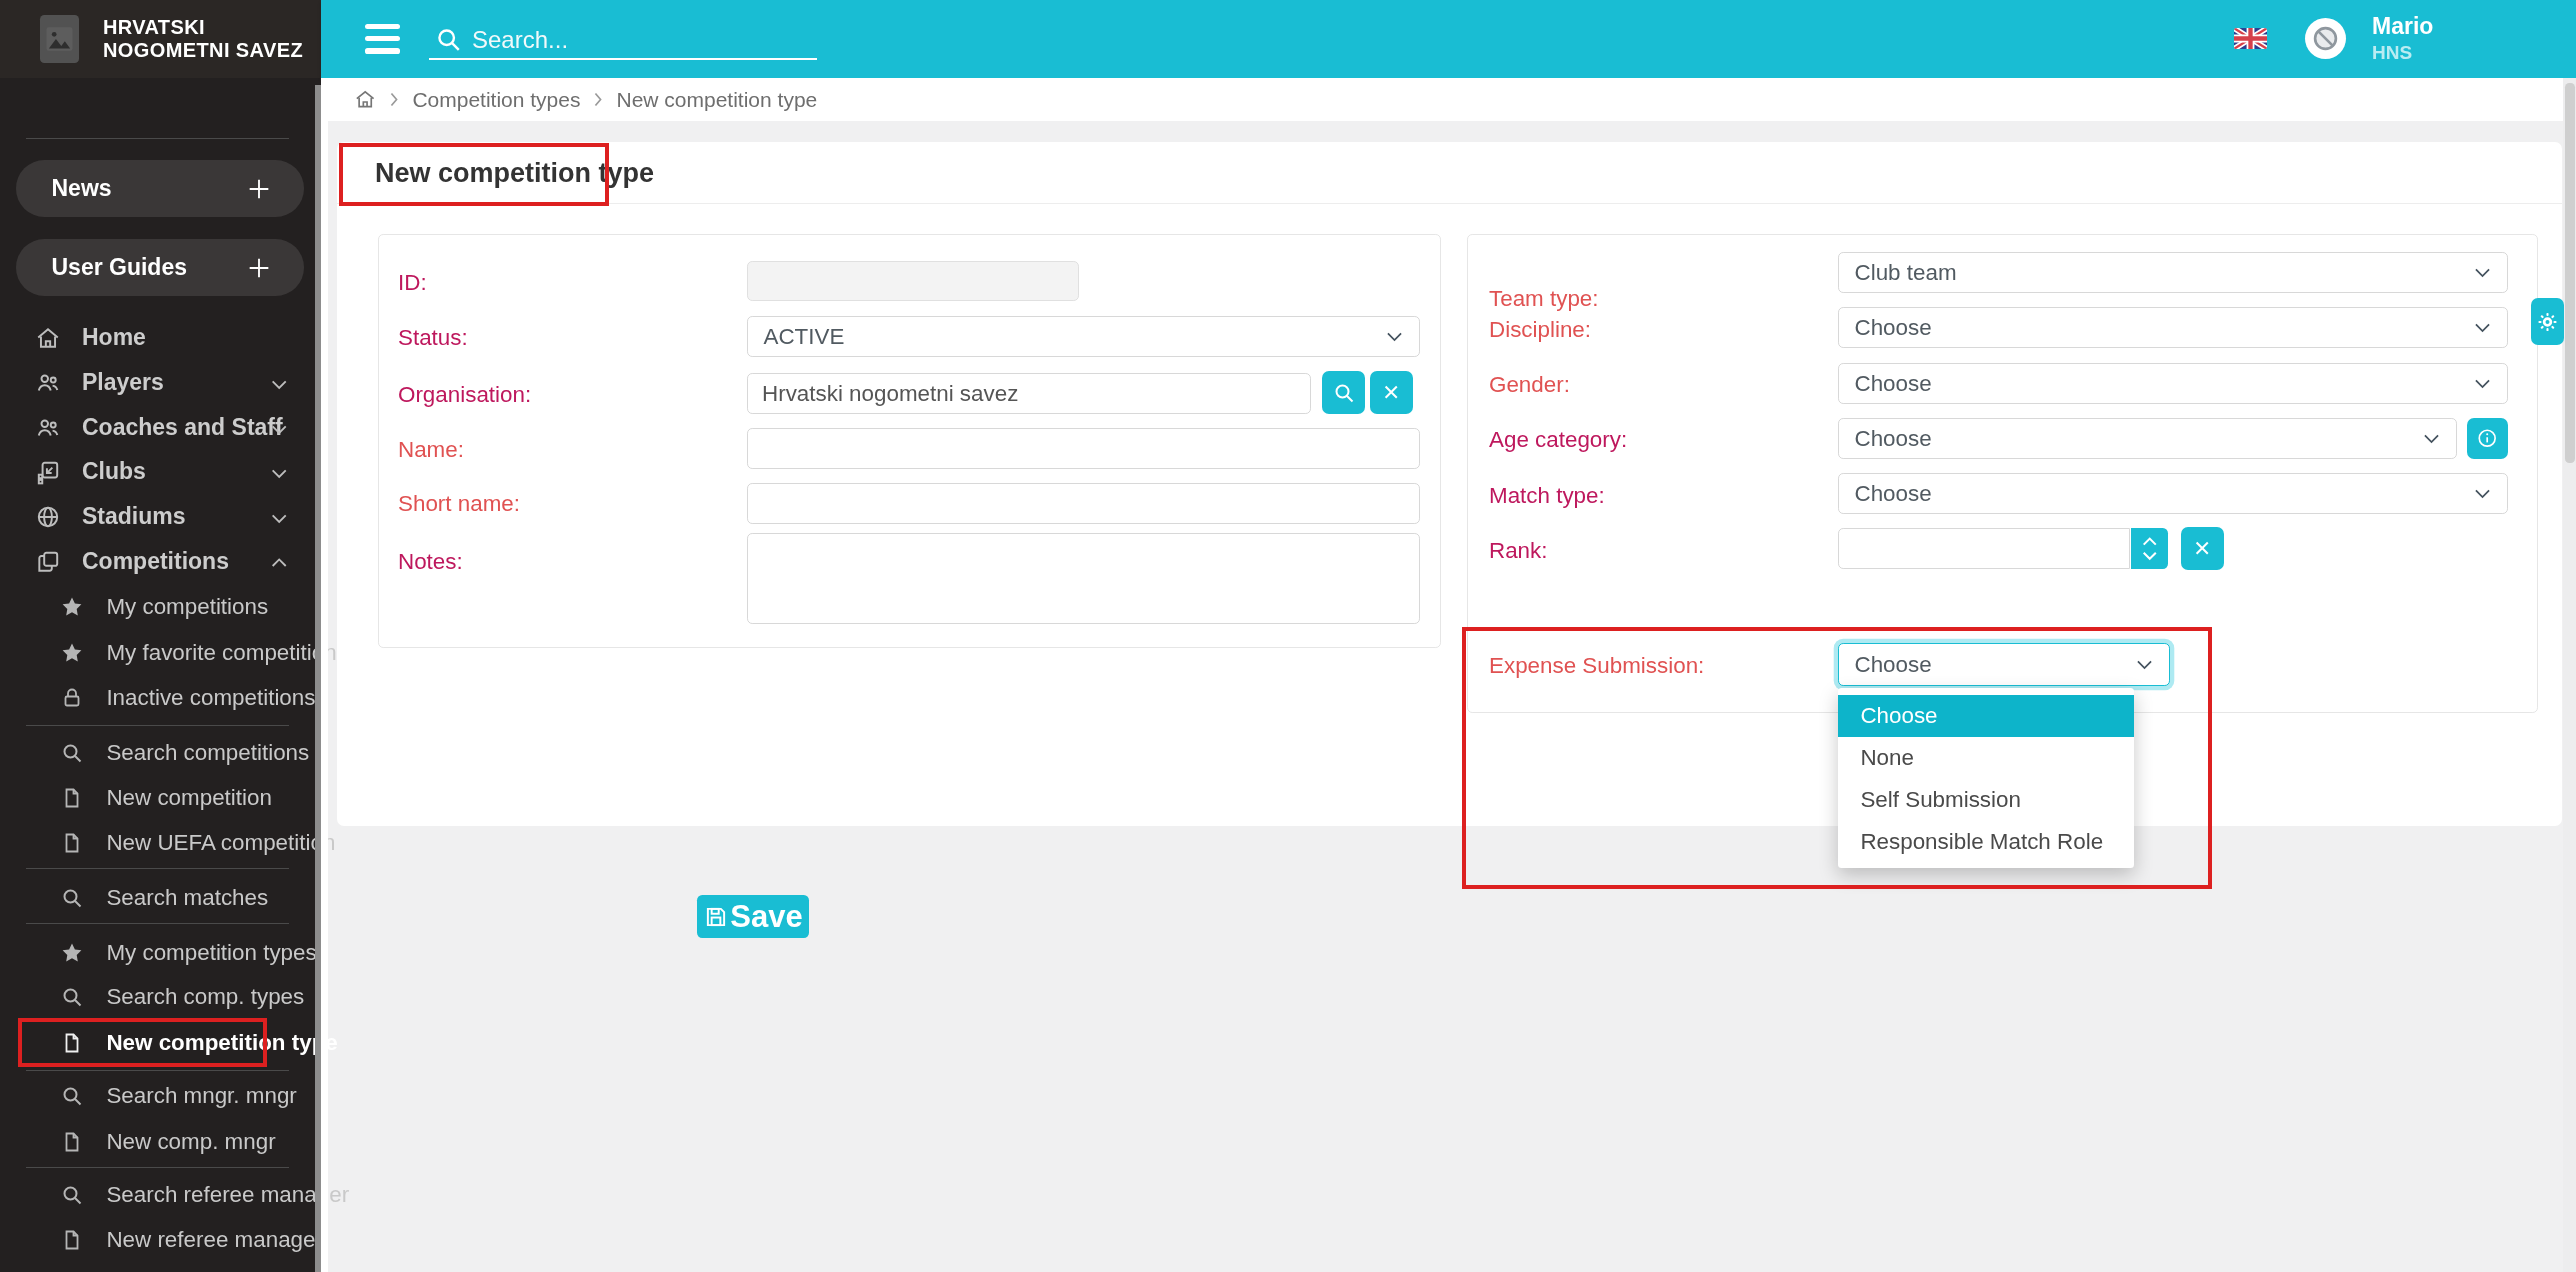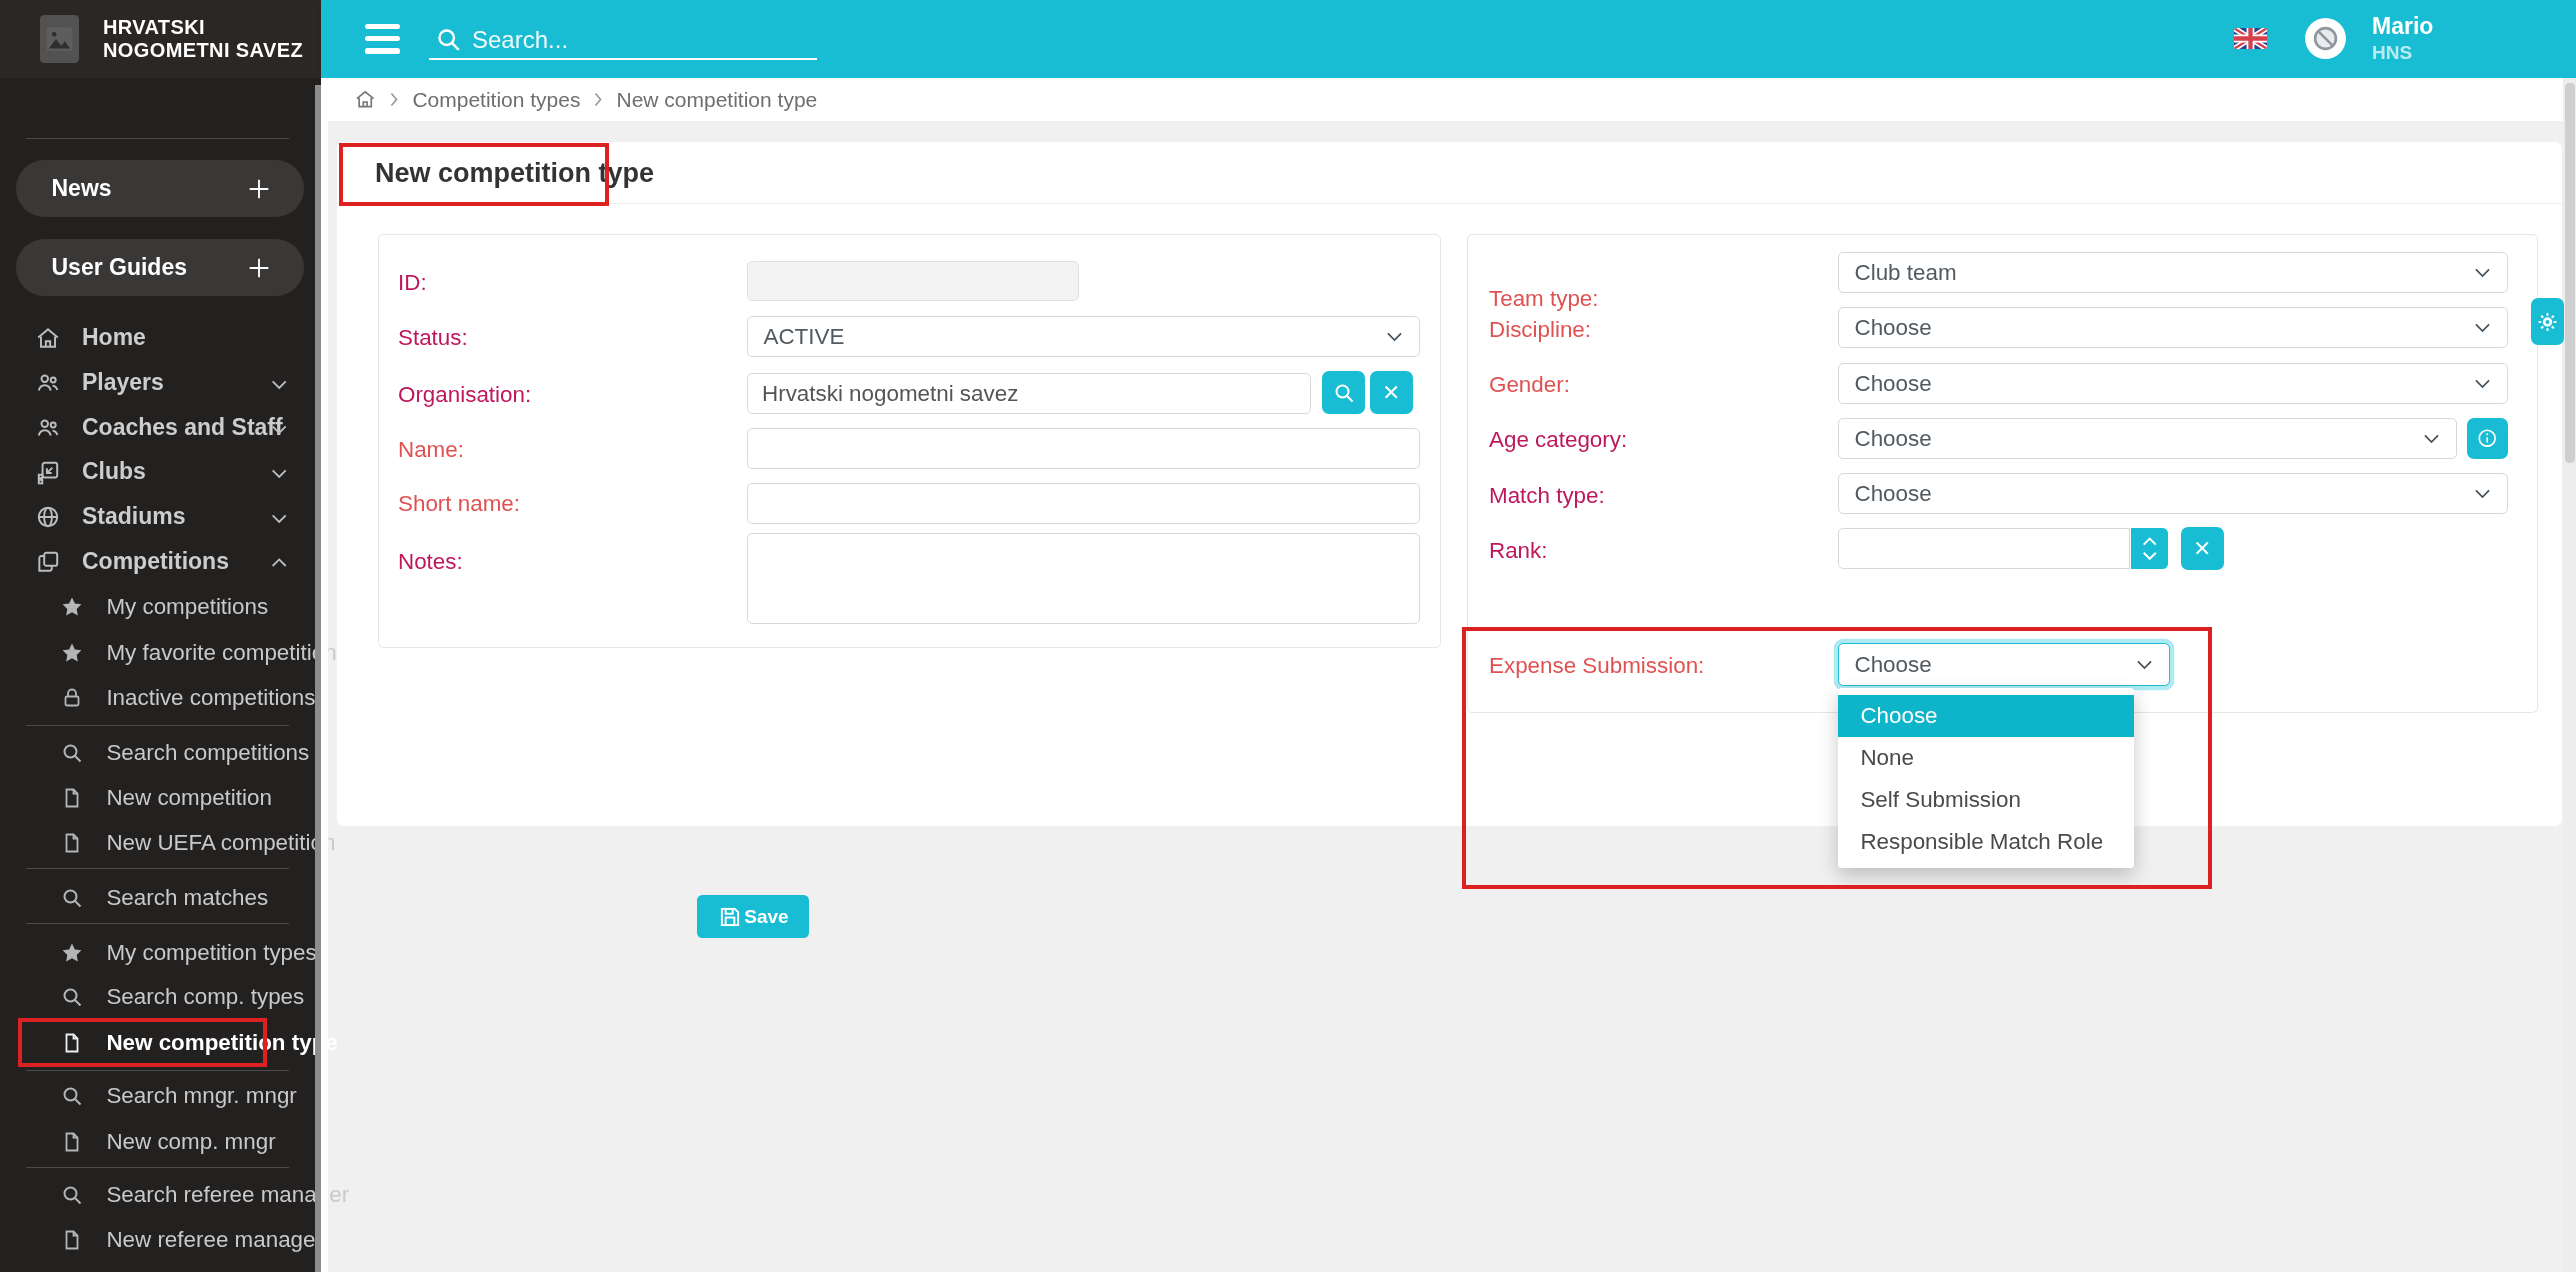--- a/index.html
+++ b/index.html
@@ -67,21 +67,21 @@
   .sel.focused{border:1.7px solid #19bdd3;box-shadow:0 0 0 4.3px #aeeaf2;}
   .inp{position:absolute;box-sizing:border-box;border:0.9px solid #d8d8d8;border-radius:5.2px;
     font-size:22.4px;color:#555;padding:0 14px;font-family:"Liberation Sans",sans-serif;outline:none;background:#fff;}
   .inp:disabled{background:#f3f3f3;border-color:#e0e0e0;}
   textarea.inp{resize:none;padding-top:8.6px;}
   .btn-cyan{position:absolute;background:#19bdd3;border:none;border-radius:7px;cursor:pointer;
     display:flex;align-items:center;justify-content:center;}
   #spinner{display:flex;flex-direction:column;align-items:center;justify-content:center;gap:5.2px;
     border-radius:0 5.2px 5.2px 0;}
   #save-btn{left:360px;top:753px;width:112px;height:43px;border-radius:5.2px;gap:1px;
-    color:#fff;font-size:19px;font-weight:bold;font-family:"Liberation Sans",sans-serif;}
+    color:#fff;font-size:31px;font-weight:bold;font-family:"Liberation Sans",sans-serif;}
 
   
   #exp-menu{left:1838px;top:688px;width:296px;background:#fff;border-radius:3.5px;padding:7px 0 5.2px 0;
     box-shadow:0 7px 19px rgba(0,0,0,.22);z-index:30;}
   .menu-opt{height:42px;display:flex;align-items:center;padding-left:22.4px;font-size:22.4px;color:#4a4a4a;cursor:pointer;}
   .menu-opt.hl{background:#0db4ca;color:#fff;}
 
   
   .redbox{position:absolute;border:4.3px solid #dd2020;z-index:40;pointer-events:none;}
   #gear-btn{left:2531px;top:298px;width:33px;height:47px;border-radius:7px;z-index:20;}

